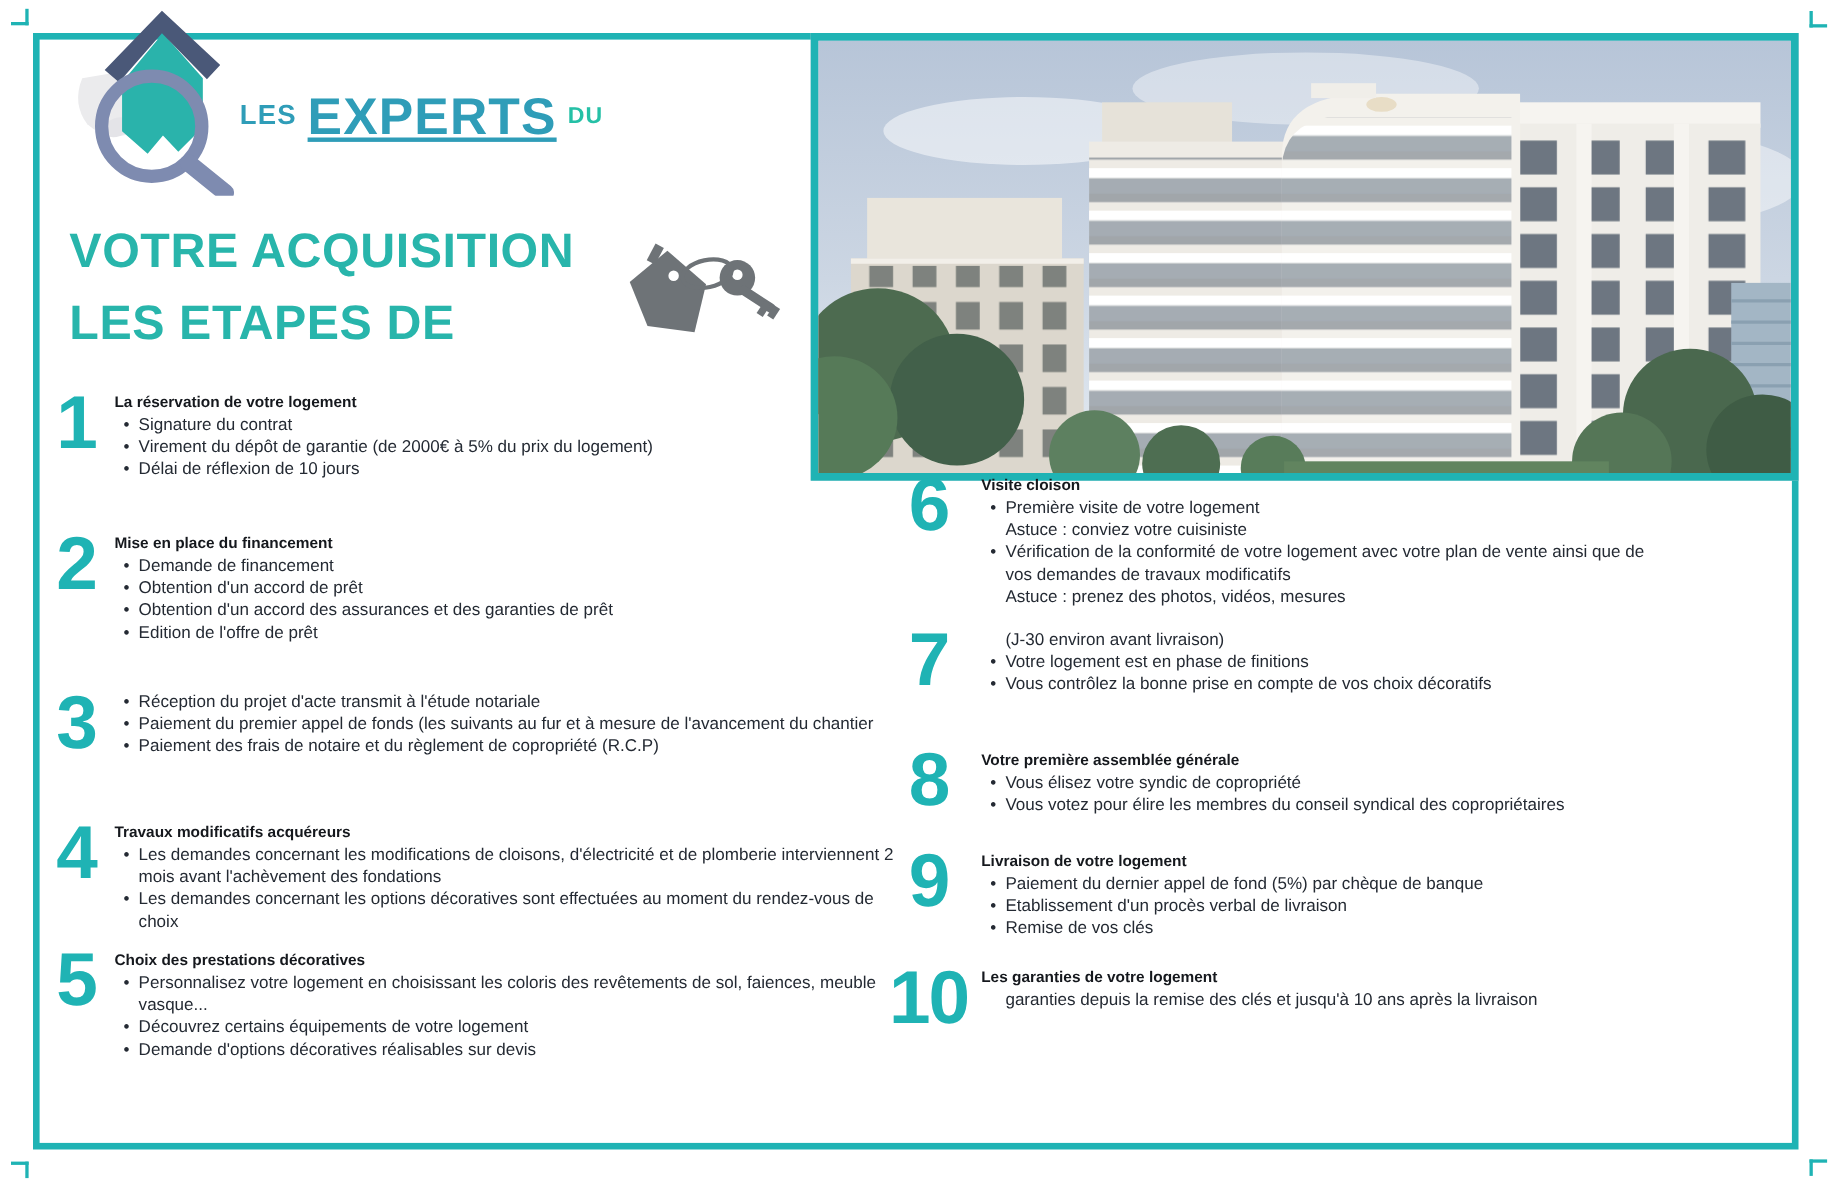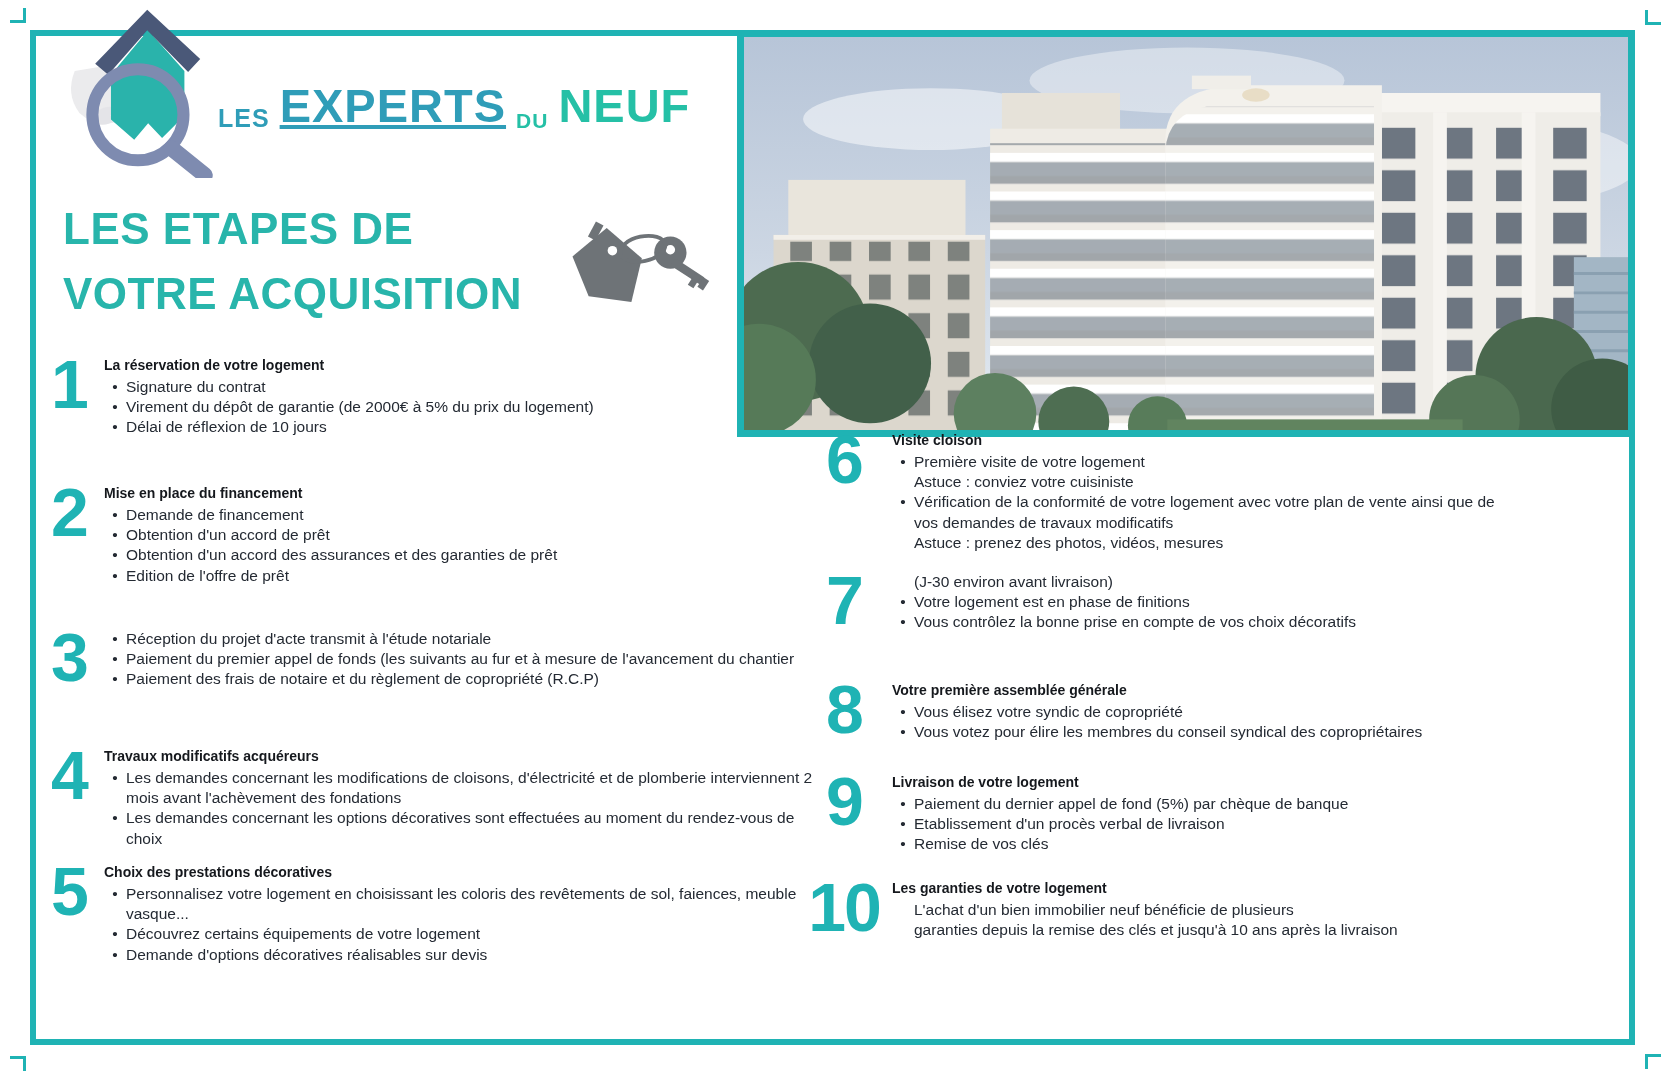--- a/index.html
+++ b/index.html
@@ -20,21 +20,21 @@
   
   .frame{left:30px;top:30px;width:1605px;height:1015px;border:6px solid var(--accent);}
   .corner{width:16px;height:15px;}
   .c-tl{left:10px;top:8px;border-right:3px solid var(--accent);border-bottom:3px solid var(--accent);}
   .c-tr{left:1645px;top:10px;border-left:3px solid var(--accent);border-bottom:3px solid var(--accent);}
   .c-bl{left:10px;top:1056px;border-top:3px solid var(--accent);border-right:3px solid var(--accent);}
   .c-br{left:1645px;top:1054px;border-top:3px solid var(--accent);border-left:3px solid var(--accent);}
 
   
   .logo-icon{left:58px;top:6px;width:158px;height:172px;}
-  .wordmark{left:218px;top:78px;display:flex;align-items:flex-end;gap:10px;white-space:nowrap;}
+  .wordmark{left:218px;top:78px;display:flex;align-items:center;gap:10px;white-space:nowrap;}
   .wm-les{font-size:25px;font-weight:700;color:var(--logo_blue);letter-spacing:1px;}
   .wm-experts{font-size:47px;font-weight:700;color:var(--logo_blue);letter-spacing:1px;text-decoration:underline;}
   .wm-du{font-size:21px;font-weight:700;color:var(--logo_green);letter-spacing:1px;}
   .wm-neuf{font-size:47px;font-weight:700;color:var(--logo_green);letter-spacing:1px;}
 
   
   .main-title{left:63px;top:196px;font-size:44px;font-weight:800;color:var(--title);
     line-height:1.48;letter-spacing:0.5px;}
   .keys-icon{left:563px;top:220px;width:152px;height:88px;}
 
@@ -83,26 +83,25 @@
     <polygon points="57,74 97,26 136,70 136,118 112,142 97,126 82,144 57,122" fill="#2ab3ab"></polygon>
     <polygon points="40,62 96,4 153,57 140,71 96,26 54,74" fill="#4a5878"></polygon>
     <circle cx="86" cy="117" r="49" fill="none" stroke="#7e8bb0" stroke-width="13"></circle>
     <line x1="122" y1="153" x2="158" y2="182" stroke="#7e8bb0" stroke-width="17" stroke-linecap="round"></line>
   </svg>
 </div>
 <div class="abs wordmark">
   <span class="wm-les">LES</span>
   <span class="wm-experts">EXPERTS</span>
   <span class="wm-du">DU</span>
-  <span class="wm-neuf">NEUF</span>
 </div>
 
 <div class="abs main-title">
+  <div>VOTRE ACQUISITION</div>
   <div>LES ETAPES DE</div>
-  <div>VOTRE ACQUISITION</div>
 </div>
 
 <div class="abs keys-icon">
   <svg viewBox="0 0 160 92" width="152" height="88">
     <g fill="#6e7377">
       <polygon points="46,8 83,40 72,86 27,80 10,38"></polygon>
       <rect x="30" y="2" width="9" height="18" transform="rotate(28 34 11)"></rect>
       <circle cx="52" cy="32" r="5" fill="#ffffff"></circle>
       <circle cx="113" cy="34" r="17"></circle>
       <circle cx="113" cy="31" r="5" fill="#ffffff"></circle>
@@ -388,24 +387,20 @@
         </div>
     </div>
   </div>
 
   <div class="step">
     <div class="num">10</div>
     <div class="content">
       <h3>Les garanties de votre logement</h3>
       <div>
 
-      <div class="item">
-          <span class="marker"></span>
-          <span class="itext">L'achat d'un bien immobilier neuf bénéficie de plusieurs</span>
-        </div>
           <div class="item">
           <span class="marker"></span>
           <span class="itext">garanties depuis la remise des clés et jusqu'à 10 ans après la livraison</span>
         </div>
         </div>
     </div>
   </div>
 </div>
 
 </body></html>

